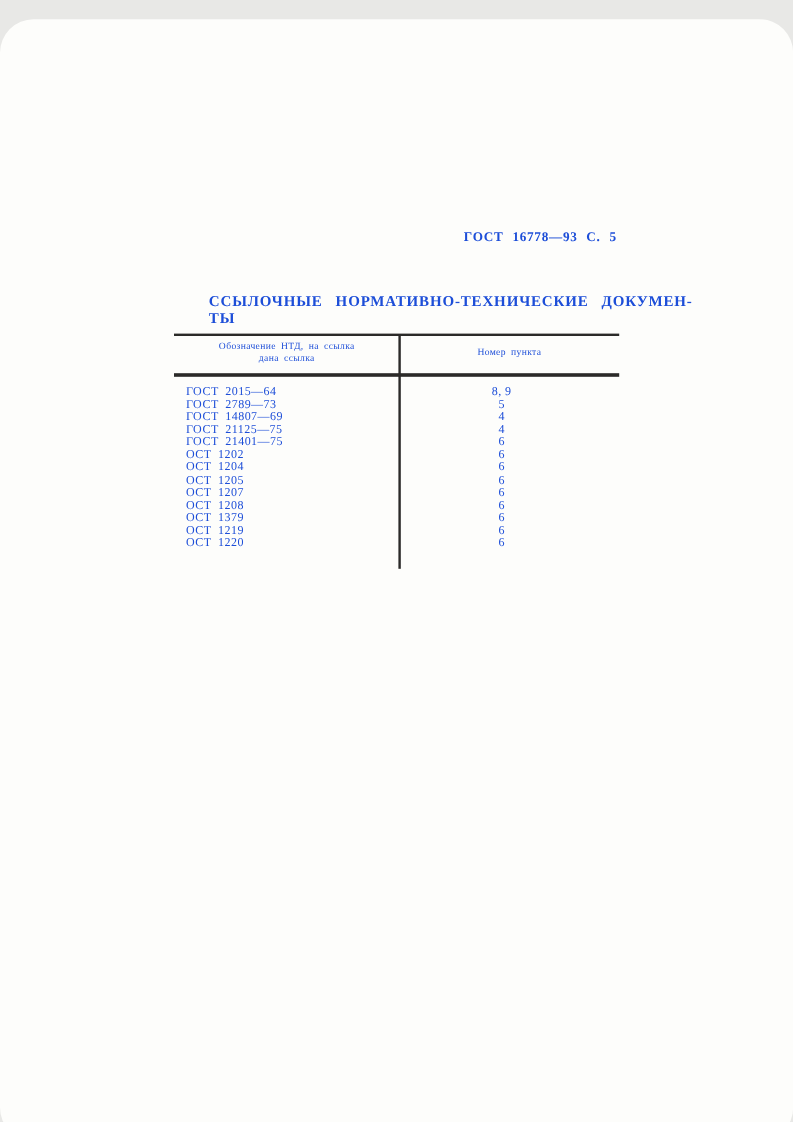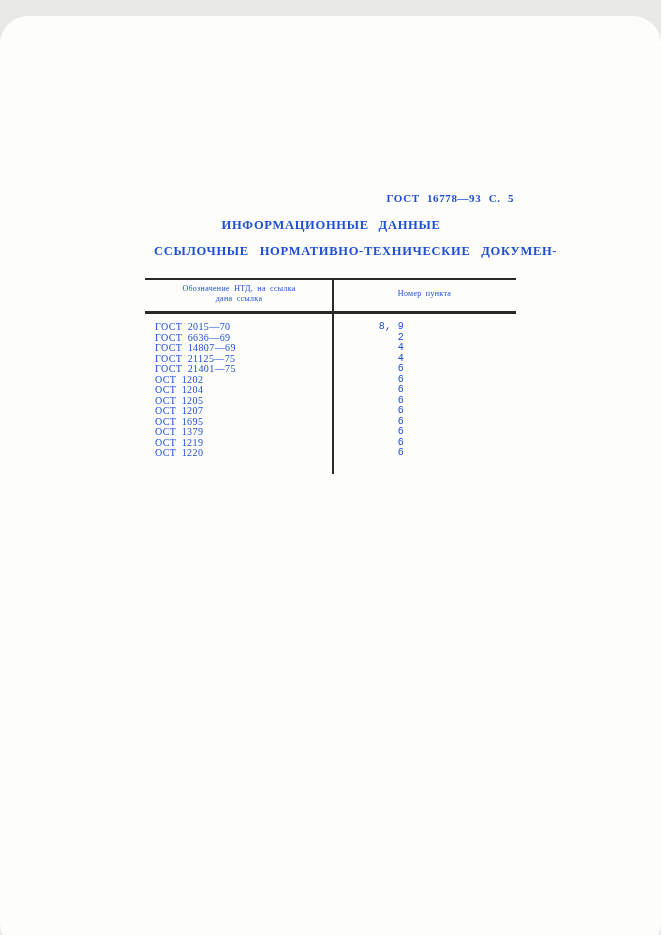--- a/index.html
+++ b/index.html
@@ -20,21 +20,21 @@
     white-space:nowrap;
   }
   .doc-title {
     position:absolute; top:202px; left:145px; width:372px;
     text-align:center;
     font-size:12.5px; font-weight:bold;
     letter-spacing:0.7px; word-spacing:6px;
     white-space:nowrap;
   }
   .doc-subtitle {
-    position:absolute; top:229px; left:154px; width:354px;
+    position:absolute; top:229px; left:174px; width:354px;
     font-size:12.5px; font-weight:bold;
     letter-spacing:0.7px; line-height:13.5px;
   }
   .doc-subtitle .line1 { display:block; word-spacing:7px; white-space:nowrap; }
   .doc-subtitle .line2 { display:block; }
 
   .ref-table {
     position:absolute; left:145px; top:262px;
     width:371px; height:200px;
   }
@@ -50,62 +50,62 @@
   }
   .th-col2 {
     width:183px; text-align:center;
     font-size:8px; padding-top:5px;
     letter-spacing:0.3px; word-spacing:2px;
   }
 
   .tbody { position:absolute; top:44px; left:0; width:371px; }
   .trow { position:relative; height:10.5px; line-height:10.6px; font-size:10px; }
   .trow .cell-doc  { position:absolute; left:10px; letter-spacing:0.4px; word-spacing:2.5px; white-space:nowrap; }
-  .trow .cell-item { position:absolute; left:221px; width:38px; text-align:right; letter-spacing:0.3px;font-family:Liberation Mono, monospace; }
+  .trow .cell-item { position:absolute; left:254px; width:38px; text-align:center; letter-spacing:0.3px; }
 </style>
 </head>
 <body>
 
 <div class="page">
 
   <div class="doc-header">ГОСТ 16778—93 С. 5</div>
 
-  <div class="doc-title">ИНФОРМАЦИОННЫЕ ДАННЫЕ</div>
 
   <div class="doc-subtitle">
     <span class="line1">ССЫЛОЧНЫЕ НОРМАТИВНО-ТЕХНИЧЕСКИЕ ДОКУМЕН-</span>
+    <span class="line2">ТЫ</span>
   </div>
 
   <div class="ref-table">
     <div class="rule-top"></div>
     <div class="vrule"></div>
 
     <div class="thead">
       <div class="th-col1">
         <span>Обозначение НТД, на ссылка</span><br>
         <span>дана ссылка</span>
       </div>
       <div class="th-col2">Номер пункта</div>
     </div>
 
     <div class="rule-mid"></div>
 
     <div class="tbody">
 
         <div class="trow">
-          <span class="cell-doc">ГОСТ 2015—70</span>
+          <span class="cell-doc">ГОСТ 2015—64</span>
           <span class="cell-item">8, 9</span>
         </div>
 
+        <div class="trow">
+          <span class="cell-doc">ГОСТ 2789—73</span>
+          <span class="cell-item">5</span>
+        </div>
 
 
-        <div class="trow">
-          <span class="cell-doc">ГОСТ 6636—69</span>
-          <span class="cell-item">2</span>
-        </div>
 
         <div class="trow">
           <span class="cell-doc">ГОСТ 14807—69</span>
           <span class="cell-item">4</span>
         </div>
 
         <div class="trow">
           <span class="cell-doc">ГОСТ 21125—75</span>
           <span class="cell-item">4</span>
         </div>
@@ -129,21 +129,21 @@
           <span class="cell-doc">ОСТ 1205</span>
           <span class="cell-item">6</span>
         </div>
 
         <div class="trow">
           <span class="cell-doc">ОСТ 1207</span>
           <span class="cell-item">6</span>
         </div>
 
         <div class="trow">
-          <span class="cell-doc">ОСТ 1695</span>
+          <span class="cell-doc">ОСТ 1208</span>
           <span class="cell-item">6</span>
         </div>
 
         <div class="trow">
           <span class="cell-doc">ОСТ 1379</span>
           <span class="cell-item">6</span>
         </div>
 
         <div class="trow">
           <span class="cell-doc">ОСТ 1219</span>

